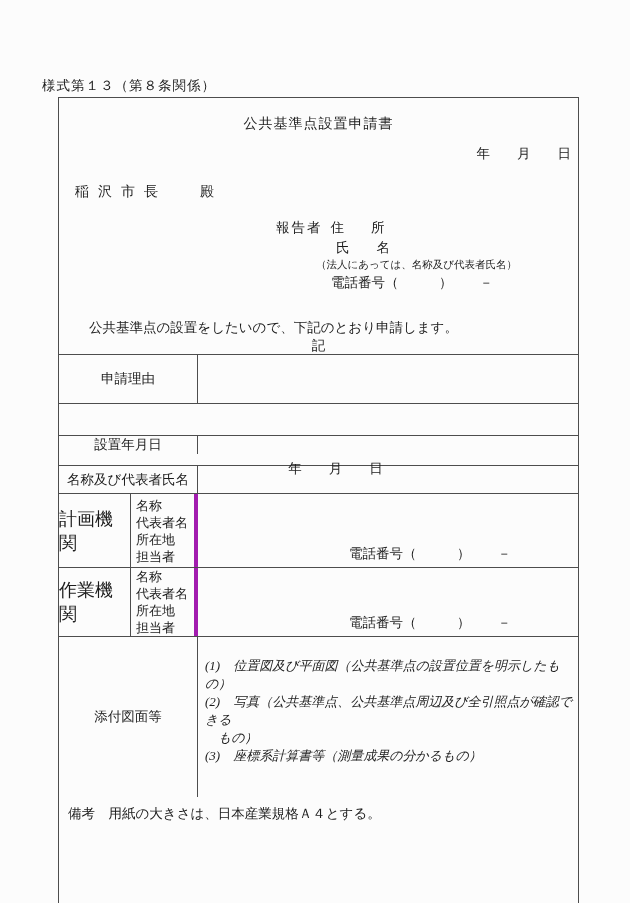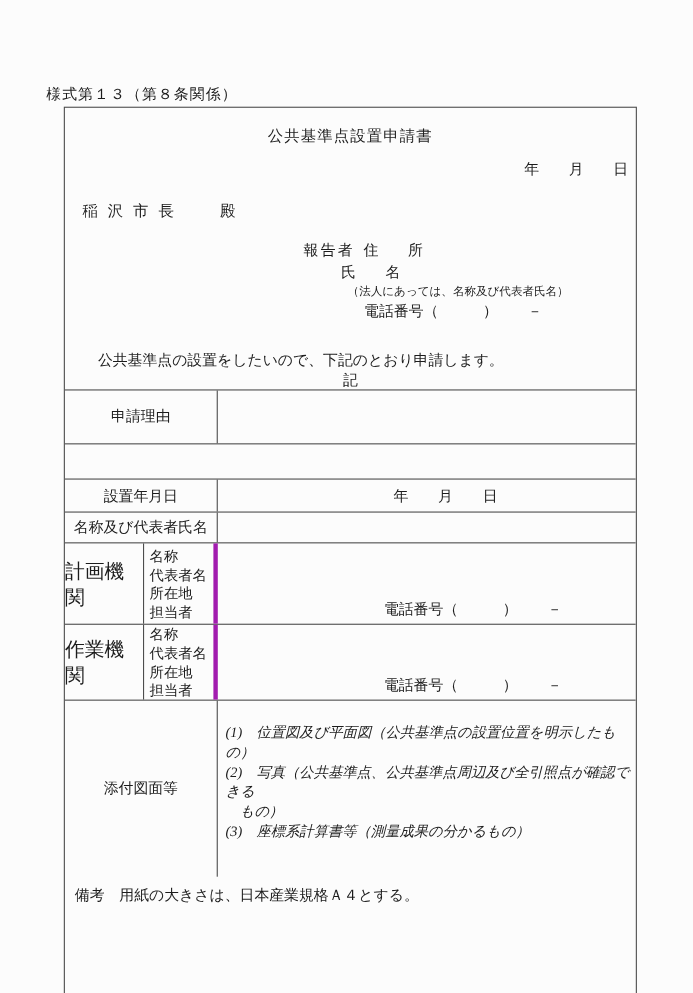--- a/index.html
+++ b/index.html
@@ -32,35 +32,35 @@
   .addressee {
     position:absolute; top:85px; left:16px; font-size:14px;font-family:Liberation Mono, monospace;
   }
   .addressee .name { letter-spacing:9px; }
   .addressee .honorific { margin-left:33px; }
   .reporter {
     position:absolute; top:121px; left:217px; font-size:13.5px;
   }
   .reporter .line1 { height:20px; }
   .reporter .line1 .rlabel { letter-spacing:2px; margin-right:8px; }
-  .reporter .line2 { height:17px; margin-left:34px; }
+  .reporter .line2 { height:17px; margin-left:60px; }
   .reporter .line3 { height:14px; margin-left:40px; font-size:10.5px; margin-top:2px; }
   .reporter .line4 { height:15px; margin-left:55px; margin-top:2px; }
   .statement {
     position:absolute; top:221px; left:30px; font-size:13.5px;
   }
   .ki-heading {
     position:absolute; top:239px; left:0; width:100%;
     text-align:center; font-size:13.5px;
   }
   .app-table {
     position:absolute; top:256px; left:0; width:100%;
   }
   .trow { display:flex; border-top:1px solid #4d4d4d; }
-  .r1 { height:49px; } .r2 { height:32px; } .r3 { height:30px; }
+  .r1 { height:49px; } .r2 { height:32px; } .r3 { height:30px;flex-direction:column; }
   .r4 { height:28px; } .r5 { height:74px; } .r6 { height:69px; }
   .r7 { height:161px; }
   .lbl {
     width:139px; border-right:1px solid #4d4d4d;
     display:flex; align-items:center; justify-content:center;
     font-size:13.5px; flex-shrink:0;
   }
   .lbl-a {
     width:72px; border-right:1px solid #4d4d4d;
     display:flex; align-items:center; justify-content:center;

